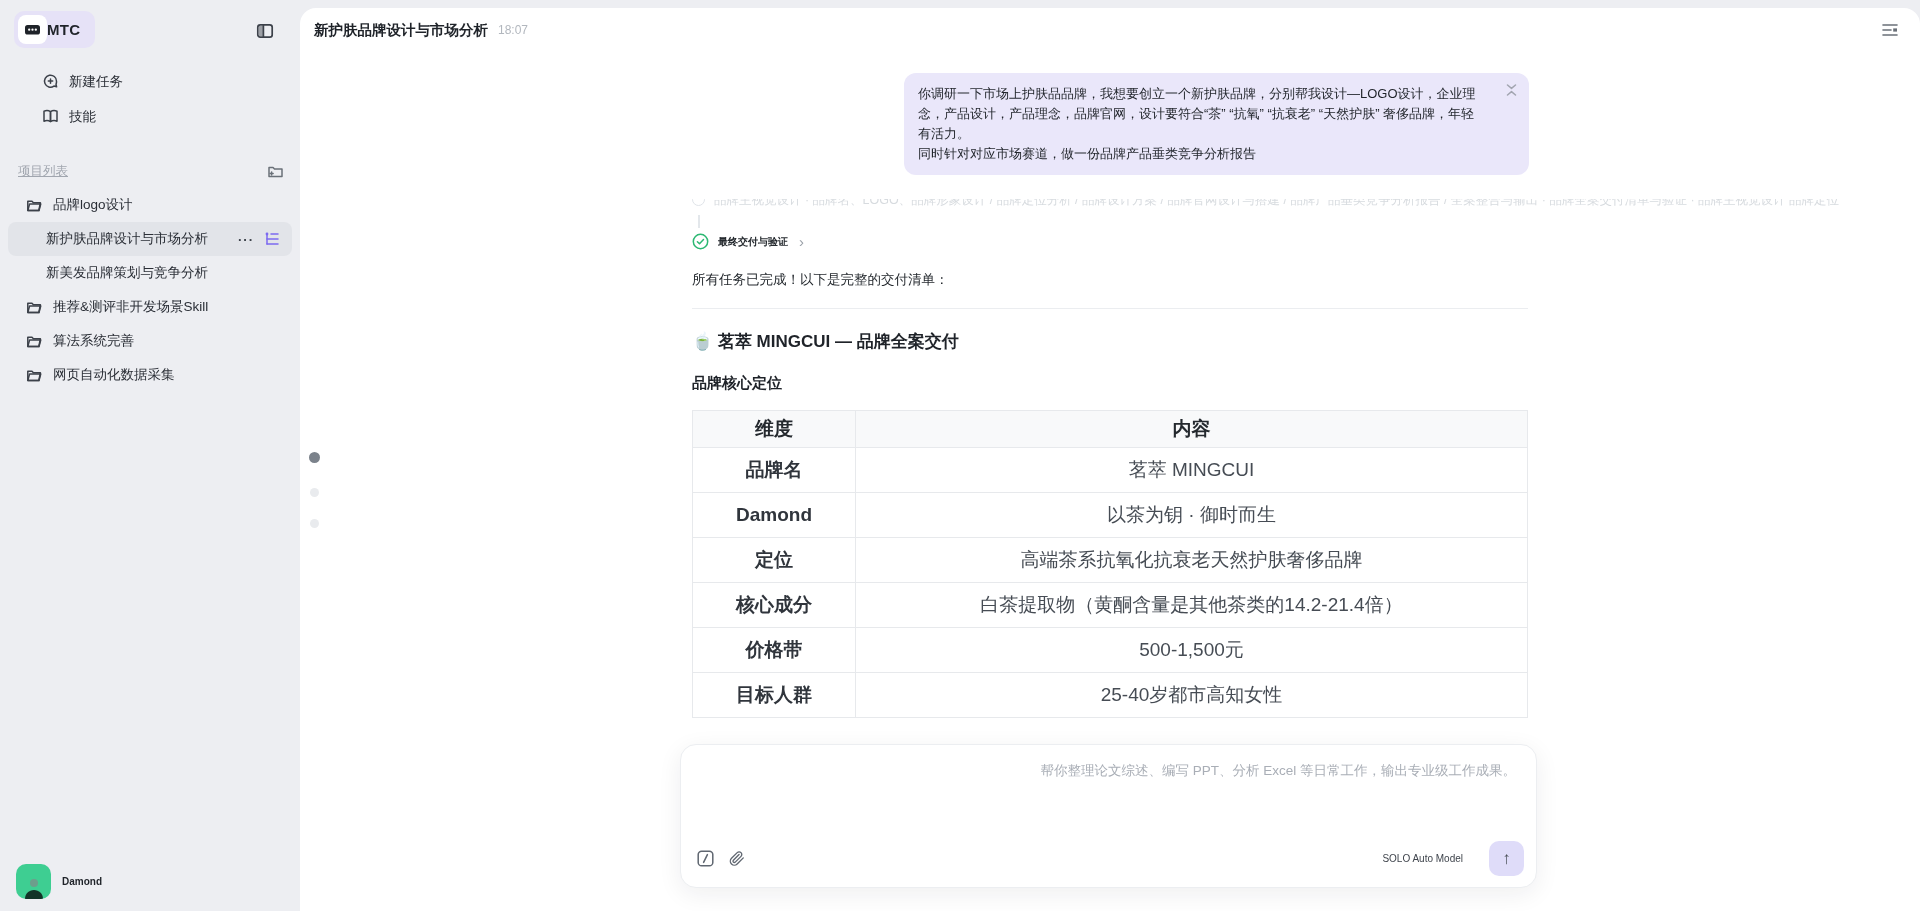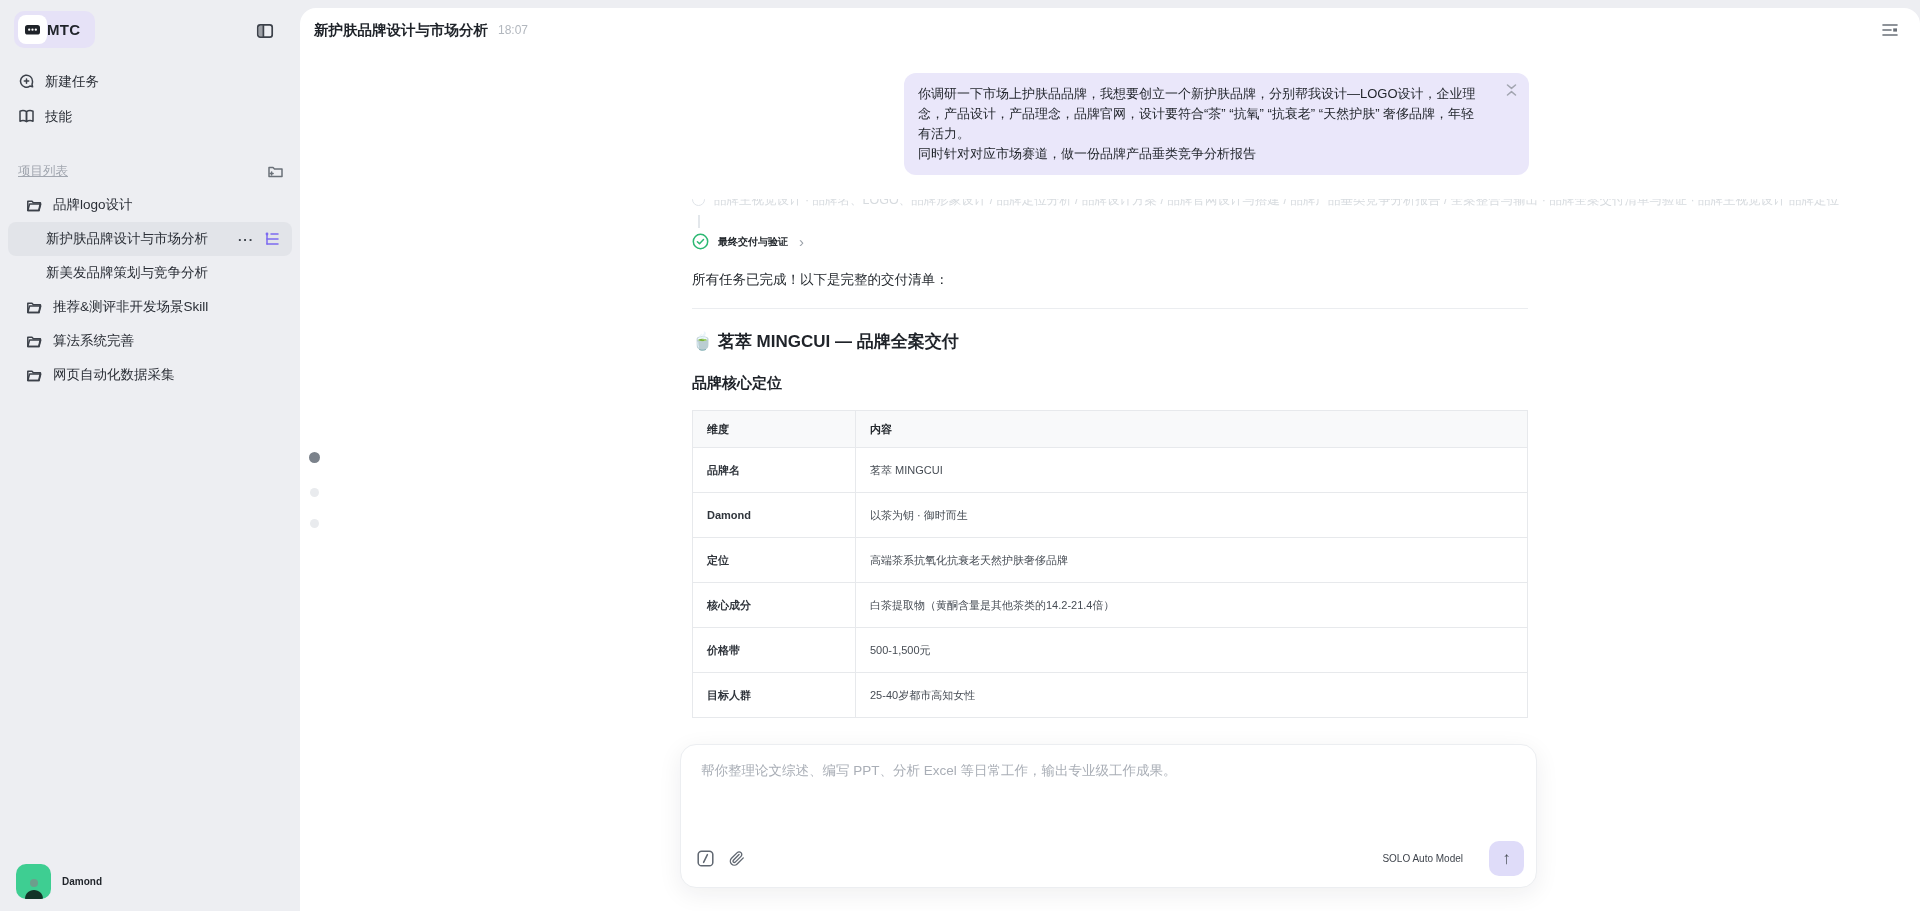--- a/index.html
+++ b/index.html
@@ -8,21 +8,21 @@
     font-family:"Liberation Sans","DejaVu Sans",sans-serif;
     background:#edeef2; color:#24292f; font-size:13.5px;
   }
   
   .sidebar { position:absolute; left:0; top:0; width:300px; height:911px; }
   .logo-row { display:flex; align-items:center; margin:11px 14px 0 14px; position:relative; }
   .logo-badge { display:inline-flex; align-items:center; background:#e6e2f7; border-radius:10px; padding:4px 15px 4px 4px; }
   .logo-iconbox { width:29px; height:29px; background:#ffffff; border-radius:8px; display:flex; align-items:center; justify-content:center; }
   .logo-text { font-weight:bold; font-size:15px; color:#1f2329; letter-spacing:.3px; }
   .collapse-btn { position:absolute; right:8px; top:7px; width:26px; height:26px; display:flex; align-items:center; justify-content:center; cursor:pointer; border-radius:6px; }
-  .side-menu { margin-top:16px; }
+  .side-menu { margin-top:16px;margin-left:24px; }
   .side-item { display:flex; align-items:center; gap:10px; height:35px; padding:0 18px; color:#2a2e36; cursor:pointer; }
   .side-item .lbl { font-size:13.5px; }
   .section-row { display:flex; align-items:center; justify-content:space-between; padding:0 16px 0 18px; margin-top:22px; height:30px; color:#a1a6af; font-size:12.5px;text-decoration:underline; }
   .proj-list { margin-top:2px; }
   .proj-item { display:flex; align-items:center; gap:10px; height:34px; padding:0 12px 0 18px; color:#2a2e36; cursor:pointer; margin:0 8px; border-radius:8px; }
   .proj-item.child { padding-left:38px; }
   .proj-item.selected { background:#e2e4e9; }
   .proj-item .lbl { flex:1; white-space:nowrap; overflow:hidden; text-overflow:ellipsis; font-size:13.5px; }
   .proj-trailing { display:flex; align-items:center; gap:10px; }
   .dots3 { color:#3c414a; font-weight:bold; letter-spacing:1px; font-size:13px; cursor:pointer; }
@@ -53,27 +53,27 @@
   .connector { width:2px; height:13px; background:#e3e7eb; margin:3px 0 5px 6px; }
   .step-row { display:flex; align-items:center; gap:9px; cursor:pointer; }
   .step-label { font-size:10px; font-weight:600; color:#24292e; }
   .step-chevron { color:#9aa0a8; font-size:15px; margin-left:2px; }
   .para { margin-top:21px; font-size:13.5px; color:#24292e; }
   .divider { border-top:1px solid #ebedf0; margin-top:19px; }
   .h2 { margin-top:21px; font-size:17px; font-weight:bold; color:#1f2329; }
   .h3 { margin-top:21px; font-size:15px; font-weight:bold; color:#1f2329; }
   
   table.brand { margin-top:17px; width:836px; border-collapse:collapse; }
-  table.brand th, table.brand td { border:1px solid #e7e9ec; text-align:left; font-size:11px; padding:0 14px; }
+  table.brand th, table.brand td { border:1px solid #e7e9ec; text-align:center; font-size:19px; padding:0 14px; }
   table.brand th { background:#f8f9fa; height:37px; font-weight:bold; color:#24292e; }
   table.brand td { height:45px; color:#464c54; }
   table.brand td.dim { width:163px; font-weight:bold; color:#30353c;margin-left:18px; }
   
   .composer { position:absolute; left:380px; width:857px; bottom:23px; height:144px; background:#ffffff; border:1px solid #eceef1; border-radius:16px; box-shadow:0 6px 24px rgba(30,34,48,.07); }
-  .composer textarea { width:100%; height:86px; border:none; outline:none; resize:none; background:transparent; padding:17px 20px 0 20px; font-family:inherit; font-size:13.5px; color:#24292f; }
+  .composer textarea { width:100%; height:86px; border:none; outline:none; resize:none; background:transparent; padding:17px 20px 0 20px; font-family:inherit; font-size:13.5px; color:#24292f;text-align:right; }
   .composer textarea::placeholder { color:#a9aeb6; }
   .composer-bar { position:absolute; left:16px; right:12px; bottom:11px; display:flex; align-items:center; }
   .tool-icons { display:flex; align-items:center; gap:15px; }
   .tool-btn { display:flex; align-items:center; justify-content:center; cursor:pointer; }
   .model-label { margin-left:auto; font-size:10px; color:#3f444c; margin-right:26px; }
   .send-btn { width:35px; height:35px; border-radius:10px; background:#dfdcf9; display:flex; align-items:center; justify-content:center; cursor:pointer; }
   .send-arrow { font-size:17px; color:#4a4f57; font-weight:bold; }
   svg { display:block; }
 </style>
 </head>

